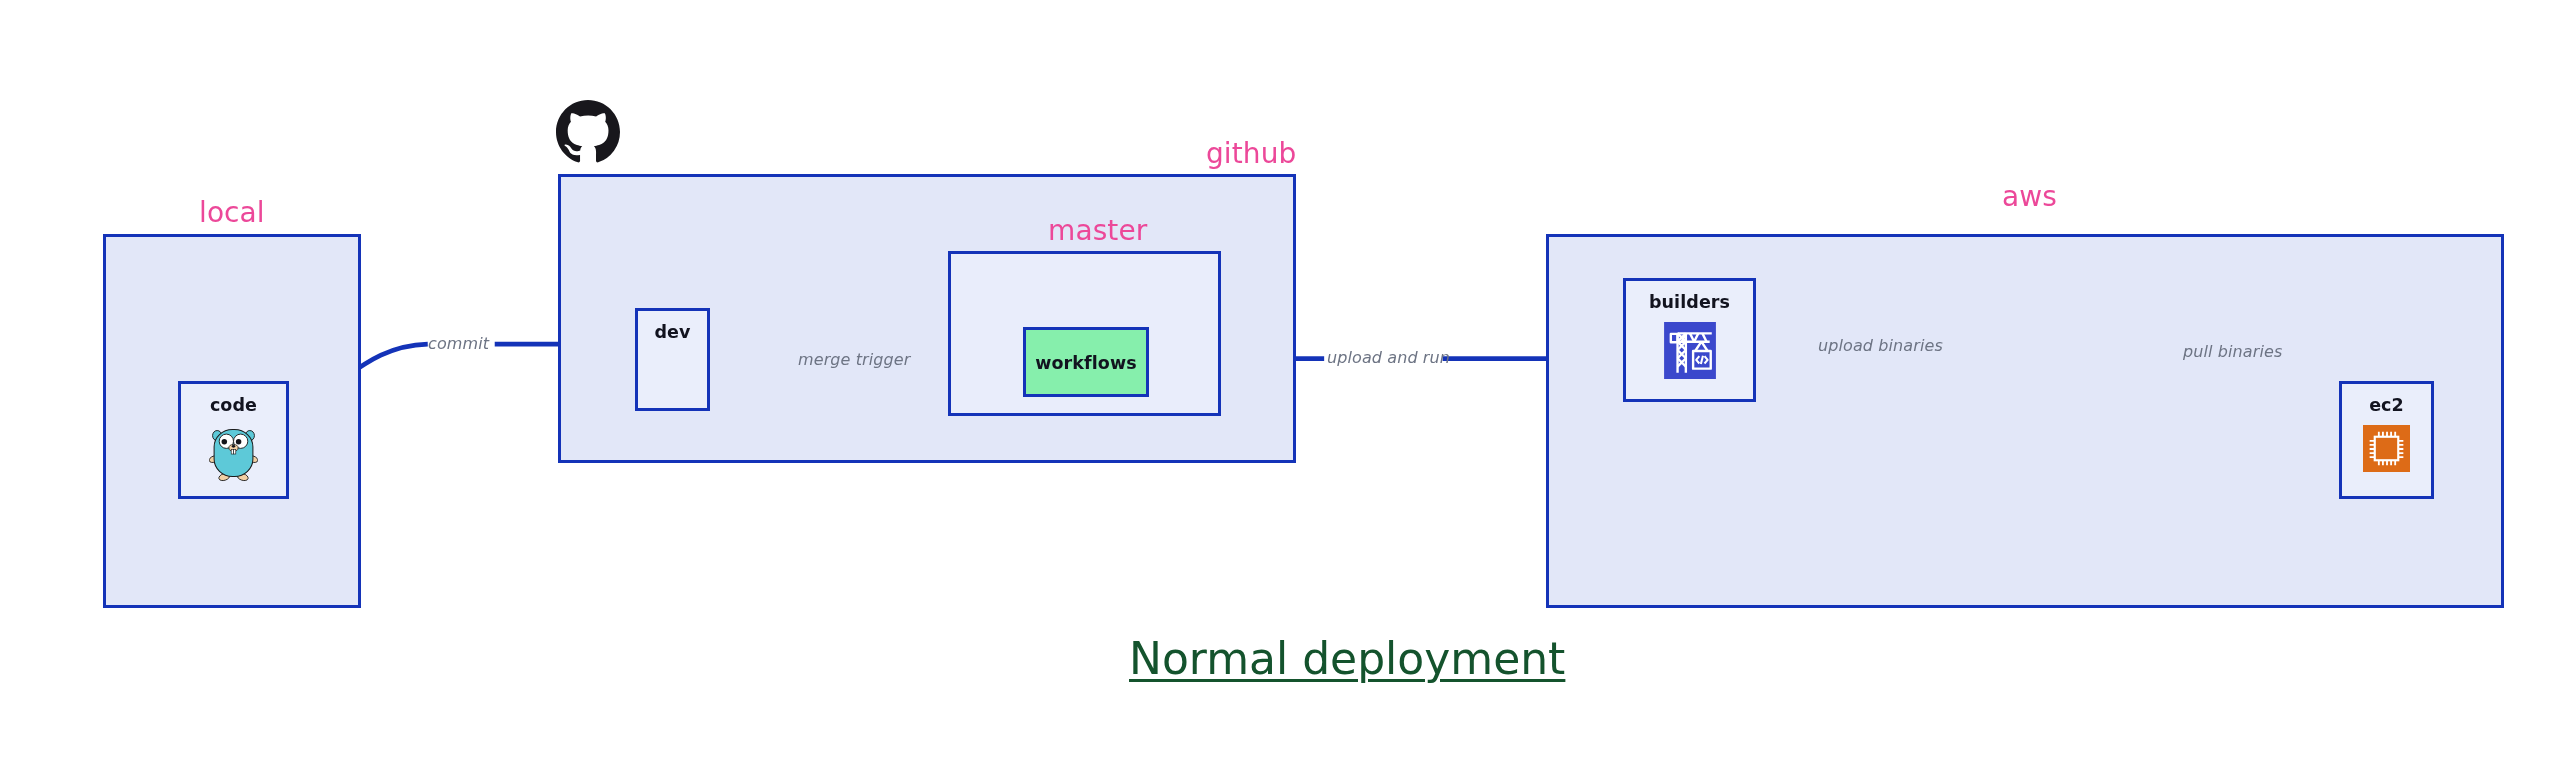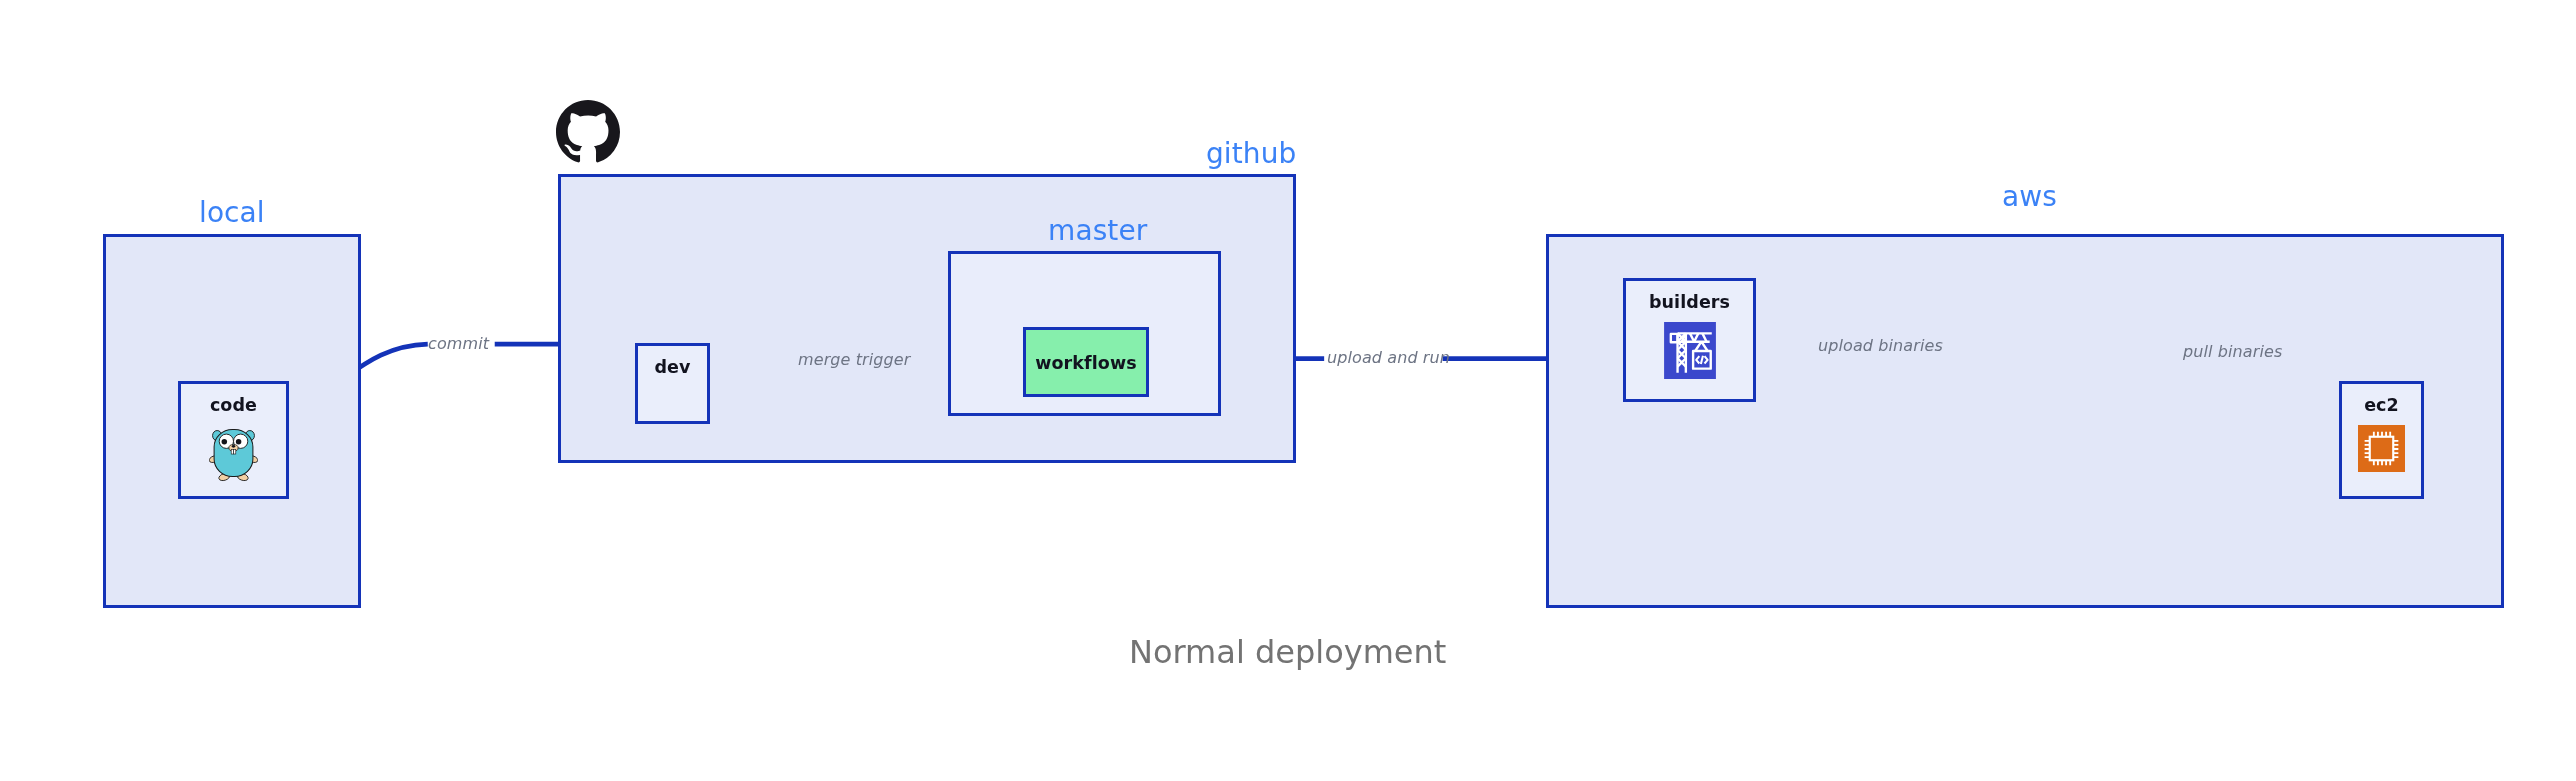--- a/index.html
+++ b/index.html
@@ -35,21 +35,21 @@
   
   .group {
     position: absolute;
     box-sizing: border-box;
     background: #e2e7f8;
     border: 3.6px solid #1433b8;
     z-index: 2;
   }
   .group-label {
     position: absolute;
-    color: #3b82f6;
+    color: #ec4899;
     font-size: 28px;
     font-weight: 400;
     white-space: nowrap;
     z-index: 3;
     letter-spacing: 0.1px;
   }
 
   
   .group.nested {
     background: #e9edfb;
@@ -98,23 +98,24 @@
   
   .octocat {
     position: absolute;
     z-index: 6;
     line-height: 0;
   }
 
   
   .diagram-title {
     position: absolute;
-    color: #737373;
-    font-size: 32px;
+    color: #14532d;
+    font-size: 44px;
     font-weight: 400;
+    text-decoration: underline;
     text-decoration-thickness: 2.6px;
     text-underline-offset: 5.2px;
     white-space: nowrap;
     z-index: 6;
   }
 </style>
 </head>
 <body>
 
 <div id="stage">
@@ -194,21 +195,21 @@
                -.08-.2-.36-1.02.08-2.12 0 0 .67-.21 2.2.82.64-.18 1.32-.27 2-.27
                .68 0 1.36.09 2 .27 1.53-1.04 2.2-.82 2.2-.82.44 1.1.16 1.92.08 2.12
                .51.56.82 1.27.82 2.15 0 3.07-1.87 3.75-3.65 3.95.29.25.54.73.54 1.48
                0 1.07-.01 1.93-.01 2.2 0 .21.15.46.55.38A8.01 8.01 0 0016 8c0-4.42-3.58-8-8-8z"></path>
     </svg>
   </div>
 
   <div class="group-label" style="left:1206px; top:137px;">github</div>
   <div class="group" style="left:558px; top:174px; width:738px; height:289px;"></div>
 
-  <div class="node" style="left:635px; top:308px; width:75px; height:81px;margin-top:35px;">
+  <div class="node" style="left:635px; top:308px; width:75px; height:103px;">
     <div class="node-label">dev</div>
   </div>
 
   <div class="group-label" style="left:1048px; top:214px;">master</div>
   <div class="group nested" style="left:948px; top:251px; width:273px; height:165px;"></div>
 
   <div class="node white" style="left:1023px; top:327px; width:126px; height:70px;">
     <div class="node-label" style="margin-top:23px;">workflows</div>
   </div>
 
@@ -236,21 +237,21 @@
 
           <rect x="56" y="56" width="34" height="34"></rect>
 
           <path d="M68,66 L62,73 L68,80 M78,66 L84,73 L78,80 M75,65 L71,81" stroke-width="4"></path>
         </g>
       </svg>
     </div>
   </div>
 
 
-  <div class="node" style="left:2339px; top:381px; width:85px; height:118px;">
+  <div class="node" style="left:2339px; top:381px; width:95px; height:118px;">
     <div class="node-label">ec2</div>
     <div class="node-icon">
       <svg width="47" height="47" viewBox="0 0 92 92">
         <rect x="0" y="0" width="92" height="92" fill="#dd6b17"></rect>
         <g stroke="#ffffff" stroke-width="4.2" fill="none">
           <rect x="23" y="23" width="46" height="46"></rect>
 
           <path d="M31,23 L31,13 M39,23 L39,13 M47,23 L47,13 M55,23 L55,13 M63,23 L63,13" stroke-width="3.6"></path>
 
           <path d="M31,69 L31,79 M39,69 L39,79 M47,69 L47,79 M55,69 L55,79 M63,69 L63,79" stroke-width="3.6"></path>

